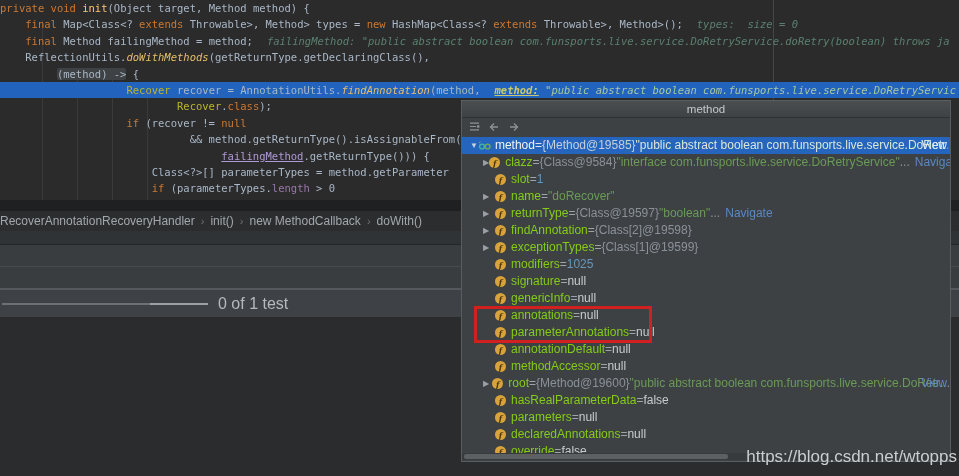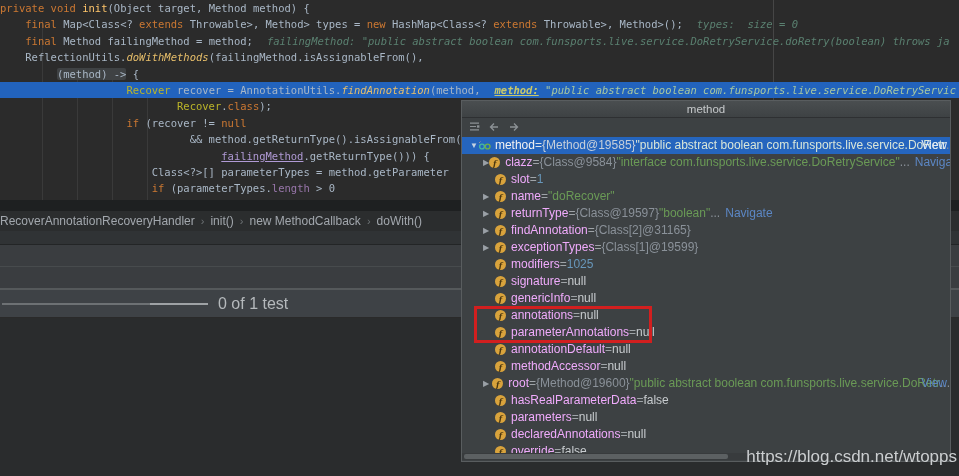--- a/index.html
+++ b/index.html
@@ -53,21 +53,21 @@
   .trow{position:relative;height:17px;line-height:17px;font-size:12px;white-space:nowrap;
         display:flex;align-items:center;color:#c7cbce;}
   .trow.sel{background:#2565be;}
   .t-ind0{padding-left:8px;} .t-ind1{padding-left:21px;}
   .arrow{display:inline-block;width:12px;font-size:8px;color:#9aa0a6;text-align:left;}
   .trow.sel .arrow{color:#c4d2e2;}
   .ficon{display:inline-flex;width:11px;height:11px;border-radius:50%;background:#d9a33c;
          color:#4a3710;font:italic bold 8px "DejaVu Serif",serif;align-items:center;justify-content:center;
          margin-right:5px;flex:0 0 11px;}
   .wicon{display:inline-flex;width:13px;height:13px;margin-right:4px;align-items:center;flex:0 0 13px;}
-  .fname{color:#f0abfc;}
+  .fname{color:#84cc16;}
   .feq{color:#9fa4a8;}
   .fref{color:#8a9199;}
   .fstr{color:#6a9a56;}
   .fnum{color:#6897bb;}
   .fplain{color:#c7cbce;}
   .fell{color:#8a9199;}
   .flink{color:#5c87c5;margin-left:5px;}
   .flink.right{position:absolute;right:3px;}
   .trow.sel .fname{color:#f2f2f2;}
   .trow.sel .feq{color:#dfe3e8;}
@@ -89,21 +89,21 @@
   <div id="editor">
     <div class="indent-guide" style="left:42px;top:20px;height:180px;"></div>
     <div class="indent-guide" style="left:77px;top:72px;height:128px;"></div>
     <div class="indent-guide" style="left:112px;top:72px;height:128px;"></div>
     <div class="indent-guide" style="left:147px;top:88px;height:112px;"></div>
     <div id="margin-guide"></div>
     <div id="code-lines">
         <div class="code-line"><span class="tk-k">private void </span><span class="tk-m">init</span><span class="tk-d">(Object target, Method method) {</span></div>
         <div class="code-line"><span class="tk-d">    </span><span class="tk-k">final </span><span class="tk-d">Map&lt;Class&lt;? </span><span class="tk-k">extends </span><span class="tk-d">Throwable&gt;, Method&gt; types = </span><span class="tk-k">new </span><span class="tk-d">HashMap&lt;Class&lt;? </span><span class="tk-k">extends </span><span class="tk-d">Throwable&gt;, Method&gt;();</span><span class="hint"><span class="hlab">types:</span><span class="hval">  size = 0</span></span></div>
         <div class="code-line"><span class="tk-d">    </span><span class="tk-k">final </span><span class="tk-d">Method failingMethod = method;</span><span class="hint"><span class="hlab">failingMethod:</span><span class="hval"> "public abstract boolean com.funsports.live.service.DoRetryService.doRetry(boolean) throws ja</span></span></div>
-        <div class="code-line"><span class="tk-d">    ReflectionUtils.</span><span class="tk-mi">doWithMethods</span><span class="tk-d">(failingMethod.isAssignableFrom(),</span></div>
+        <div class="code-line"><span class="tk-d">    ReflectionUtils.</span><span class="tk-mi">doWithMethods</span><span class="tk-d">(getReturnType.getDeclaringClass(),</span></div>
         <div class="code-line"><span class="tk-d">         </span><span class="tk-pm">(method) -&gt;</span><span class="tk-d"> {</span></div>
         <div class="code-line exec"><span class="tk-d">                    </span><span class="tk-a">Recover</span><span class="tk-d"> recover = AnnotationUtils.</span><span class="tk-mi">findAnnotation</span><span class="tk-d">(method,</span><span class="hint"><span class="hlab">method:</span><span class="hval"> "public abstract boolean com.funsports.live.service.DoRetryServic</span></span></div>
         <div class="code-line"><span class="tk-d">                            </span><span class="tk-a">Recover</span><span class="tk-d">.</span><span class="tk-k">class</span><span class="tk-d">);</span></div>
         <div class="code-line"><span class="tk-d">                    </span><span class="tk-k">if </span><span class="tk-d">(recover != </span><span class="tk-k">null</span></div>
         <div class="code-line"><span class="tk-d">                              &amp;&amp; method.getReturnType().isAssignableFrom(</span></div>
         <div class="code-line"><span class="tk-d">                                   </span><span class="tk-u">failingMethod</span><span class="tk-d">.getReturnType())) {</span></div>
         <div class="code-line"><span class="tk-d">                        Class&lt;?&gt;[] parameterTypes = method.getParameter</span></div>
         <div class="code-line"><span class="tk-d">                        </span><span class="tk-k">if </span><span class="tk-d">(parameterTypes.</span><span class="tk-f">length</span><span class="tk-d"> &gt; 0</span></div>
       </div>
   </div>
@@ -207,21 +207,21 @@
           <span class="fref">{Class@19597} </span>
           <span class="fstr">"boolean"</span>
           <span class="fell">...</span>
           <span class="flink">Navigate</span>
         </div>
         <div class="trow t-ind1">
           <span class="arrow">▶</span>
           <span class="ficon">f</span>
           <span class="fname">findAnnotation</span>
           <span class="feq"> = </span>
-          <span class="fref">{Class[2]@31165} </span>
+          <span class="fref">{Class[2]@19598} </span>
         </div>
         <div class="trow t-ind1">
           <span class="arrow">▶</span>
           <span class="ficon">f</span>
           <span class="fname">exceptionTypes</span>
           <span class="feq"> = </span>
           <span class="fref">{Class[1]@19599} </span>
         </div>
         <div class="trow t-ind1">
           <span class="arrow"></span>

